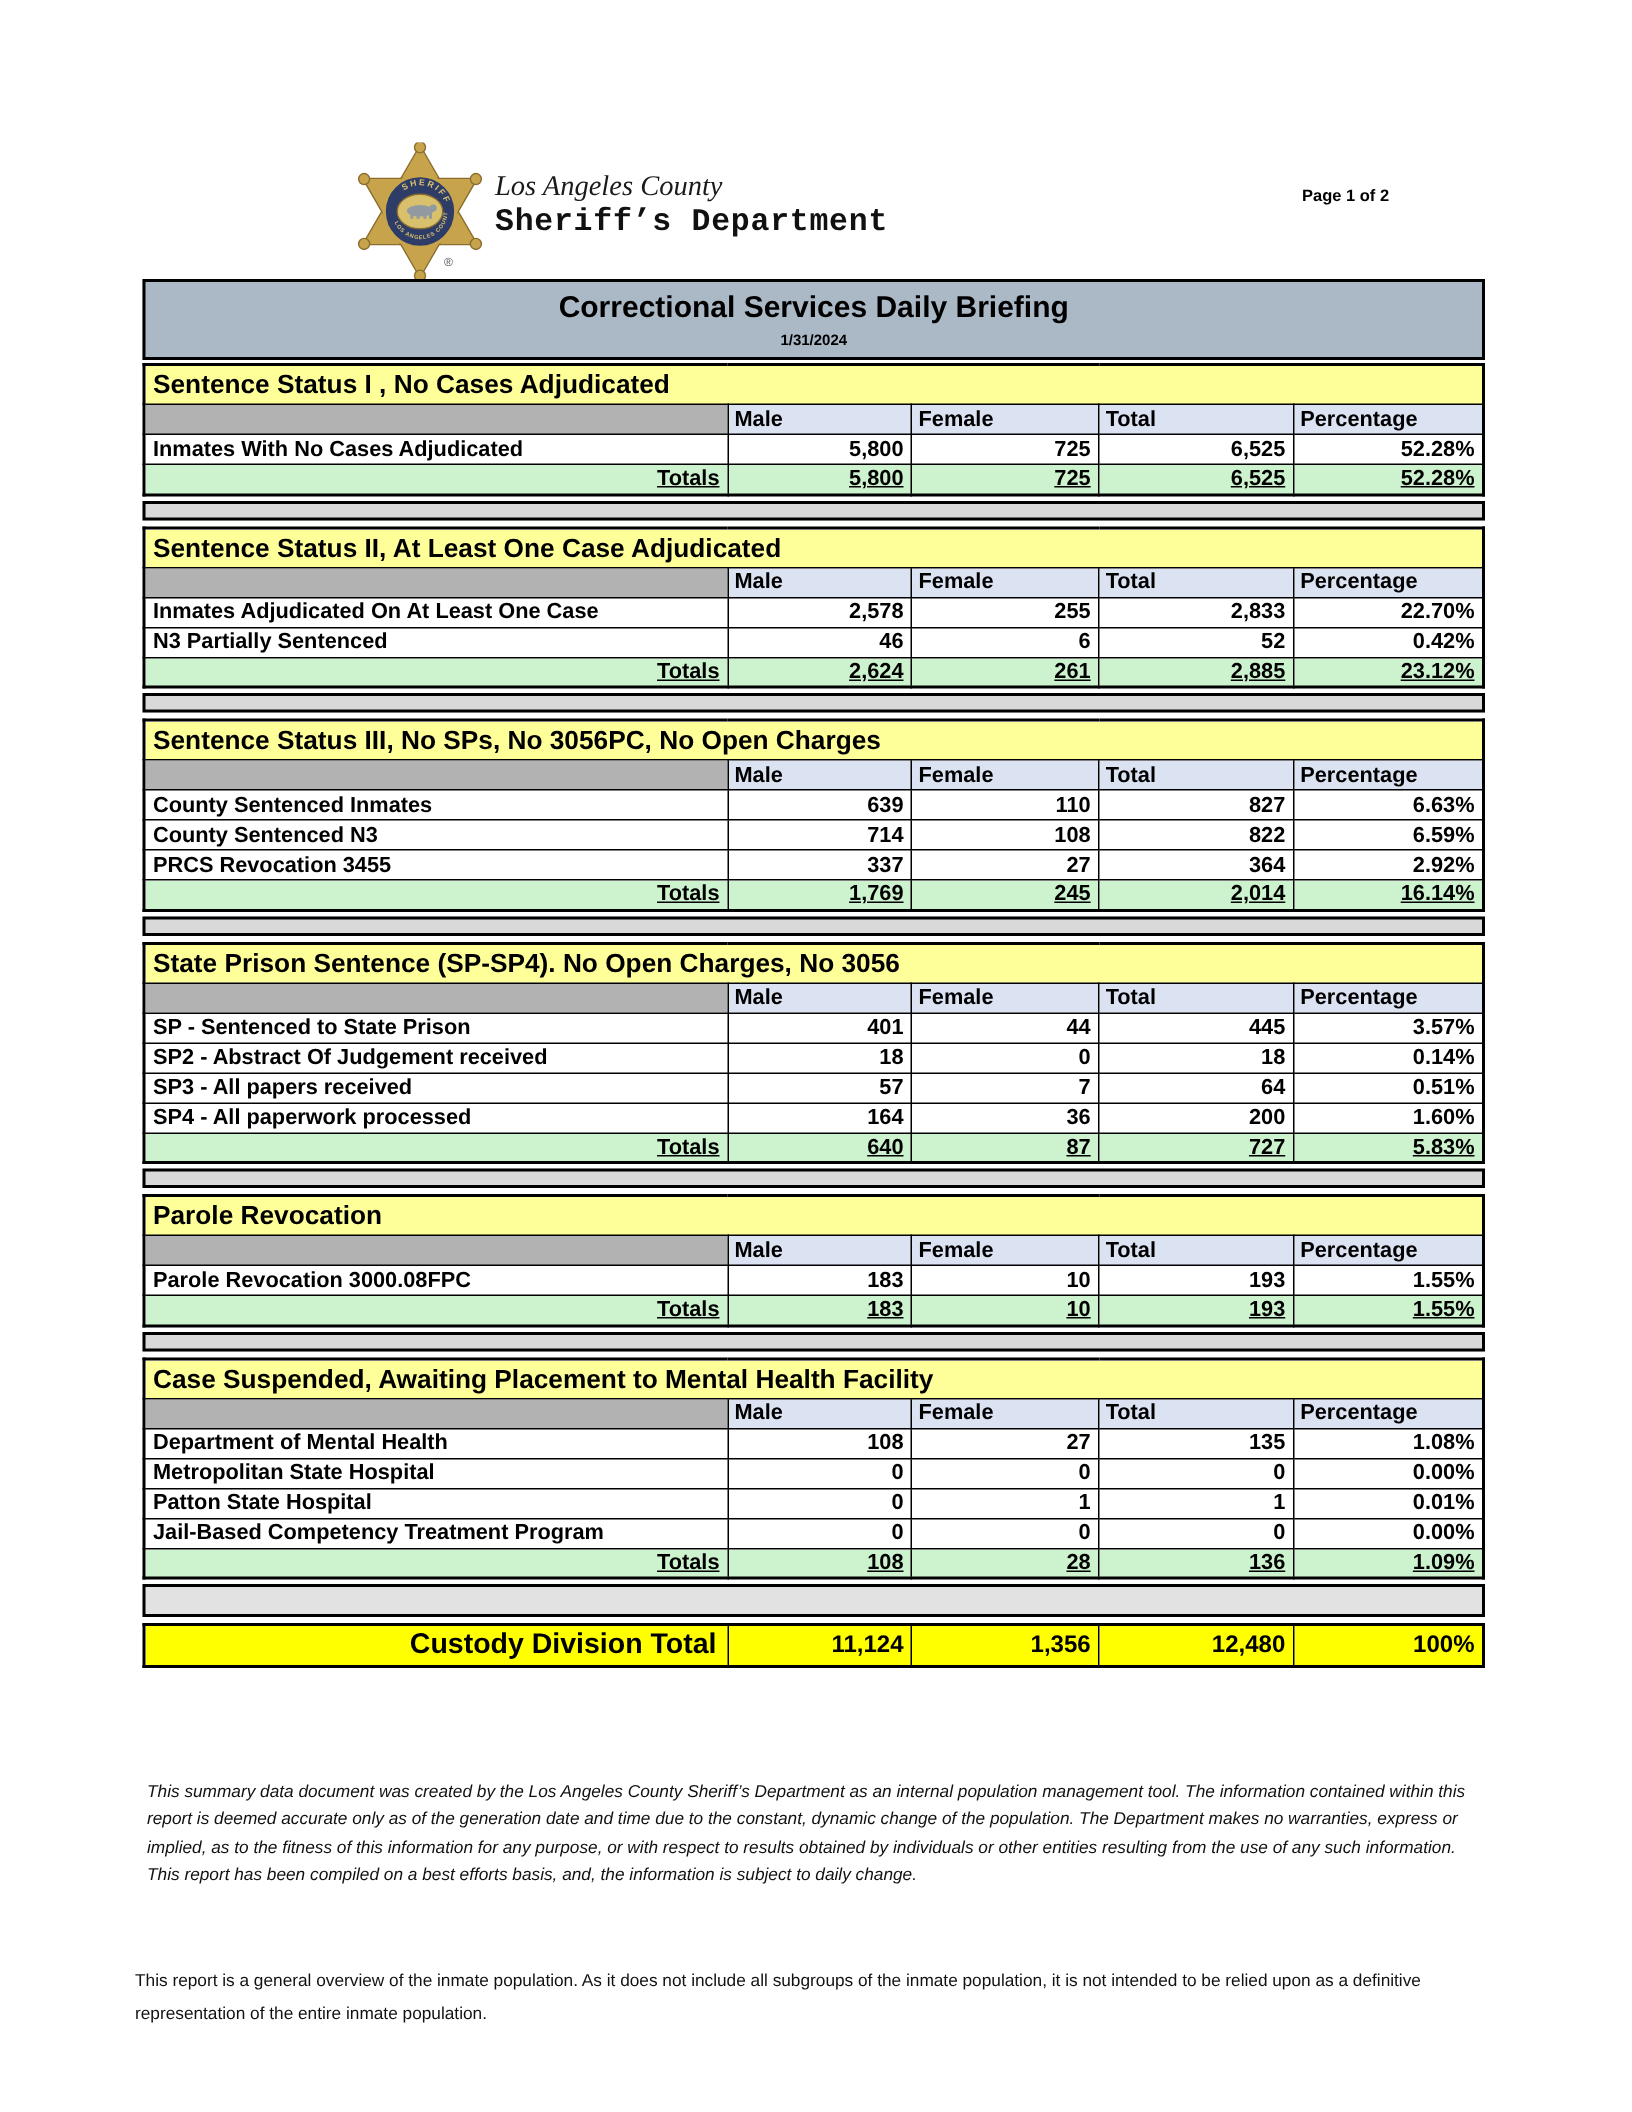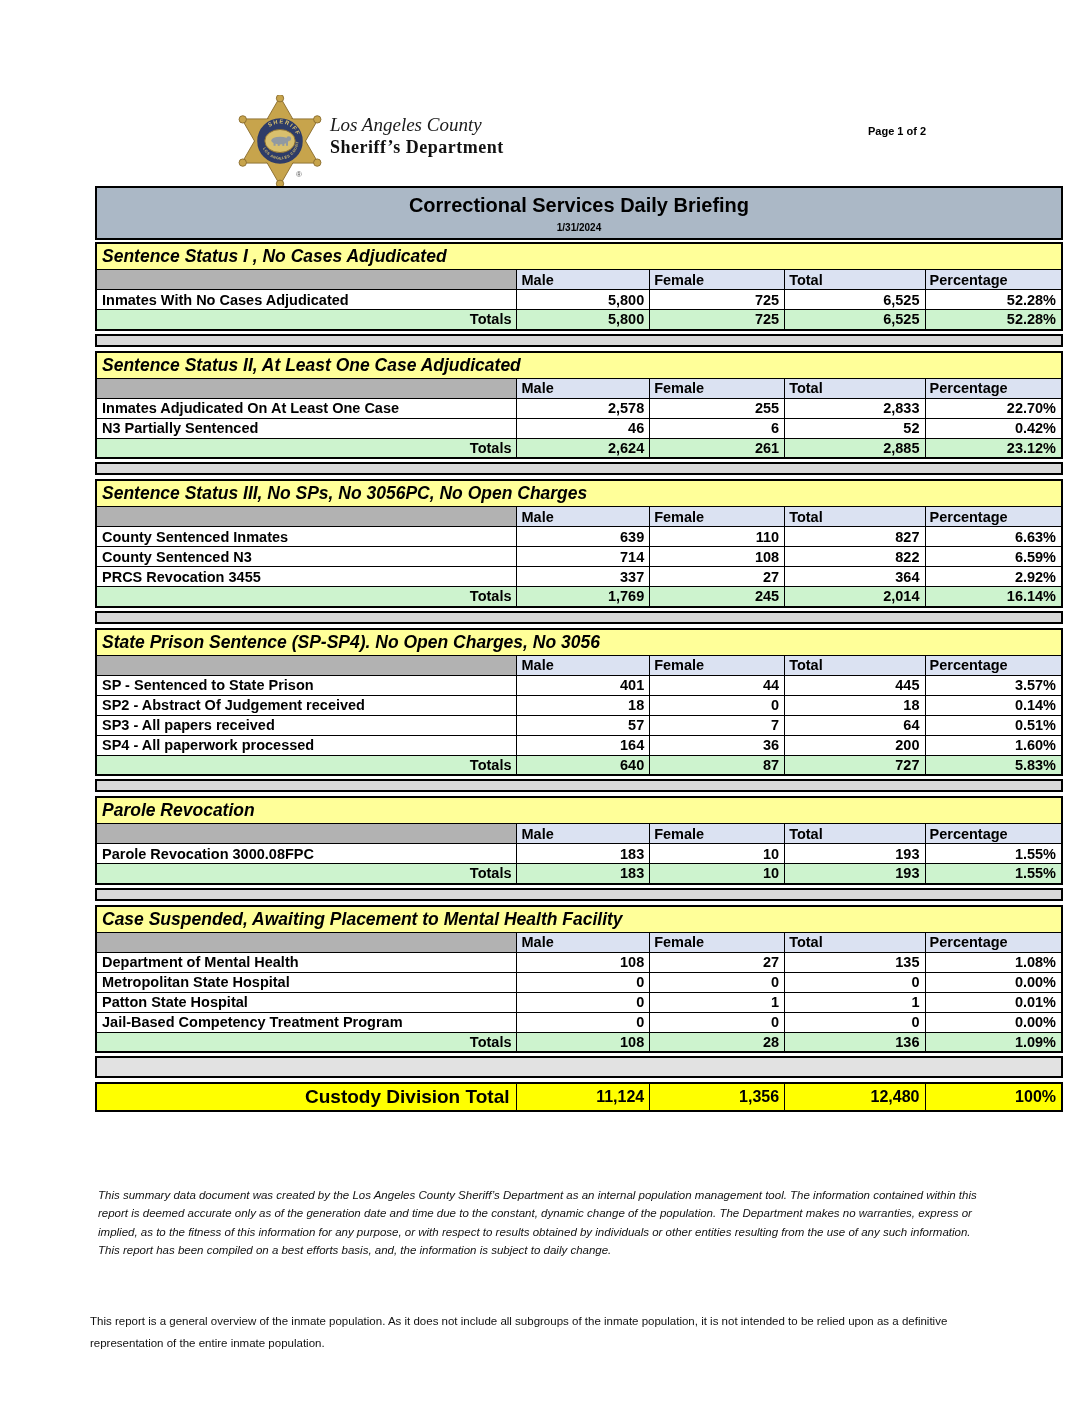--- a/index.html
+++ b/index.html
@@ -6,53 +6,53 @@
   html,body { background:#ffffff; }
   body {
     width:1088px; height:1408px; position:relative;
     font-family:"Liberation Sans", sans-serif; color:#000;
   }
 
   
   .logo-wrap { position:absolute; left:234px; top:95px; width:92px; height:92px; }
   .logo-text { position:absolute; left:330px; top:114px; white-space:nowrap; }
   .county-line { font-family:"Liberation Serif", serif; font-style:italic; font-size:19px; color:#1a1a1a; }
-  .dept-line { font-family:Liberation Serif, serif; font-weight:bold; font-size:18px; letter-spacing:0.5px; color:#111; margin-top:1px; }
+  .dept-line { font-family:Liberation Mono, monospace; font-weight:bold; font-size:21px; letter-spacing:0.5px; color:#111; margin-top:1px; }
   .reg-mark { position:absolute; left:296px; top:170px; font-size:8px; color:#555; }
   .page-label { position:absolute; left:868px; top:125px; font-size:11px; font-weight:bold; }
 
   
-  .report { position:absolute; left:95px; top:186px; width:968px; }
+  .report { position:absolute; left:95px; top:186px; width:895px; }
 
   .title-block {
     background:var(--title-bar-bg); border:2px solid var(--border);
     text-align:center; padding:6px 0 5px 0; margin-bottom:2px;
   }
   .title-main { font-size:20px; font-weight:bold; }
   .title-date { font-size:10px; font-weight:bold; margin-top:5px; }
 
   table.sec {
     width:100%; border-collapse:collapse; table-layout:fixed;
     border:2px solid var(--border); margin-bottom:3px;
   }
   table.sec td { border:1px solid var(--border); overflow:hidden; white-space:nowrap; }
 
   td.sec-title {
     background:var(--section-header-bg); font-weight:bold; font-size:17.5px;
-    padding:2px 5px; height:24px;font-style:italic;
+    padding:2px 5px; height:24px;
   }
   tr.col-head td {
     background:var(--column-header-bg); text-align:left; font-weight:bold;
     font-size:14.5px; height:20px; padding:1px 4px;
   }
   tr.col-head td.corner { background:var(--corner-bg); }
 
   td.lbl { background:#fff; text-align:left; font-weight:bold; font-size:14.5px; height:20px; padding:1px 5px; }
   td.num { background:#fff; text-align:right; font-weight:bold; font-size:14.5px; height:20px; padding:1px 5px; }
-  tr.totals-row td { background:var(--totals-bg); }
+  tr.totals-row td { background:var(--totals-bg);text-decoration:underline; }
   tr.totals-row td.lbl { text-align:right; }
 
   .spacer { height:13px; background:var(--spacer-bg); border:2px solid var(--border); margin-bottom:4px; }
   .spacer.light { background:var(--spacer-light-bg); height:22px; margin-top:1px; margin-bottom:4px; }
 
   table.grand td { background:var(--grand-total-bg); }
   table.grand td.lbl { font-size:19px; height:28px; padding-right:7px; text-align:right; }
   table.grand td.num { font-size:16px; height:28px; }
 
   

